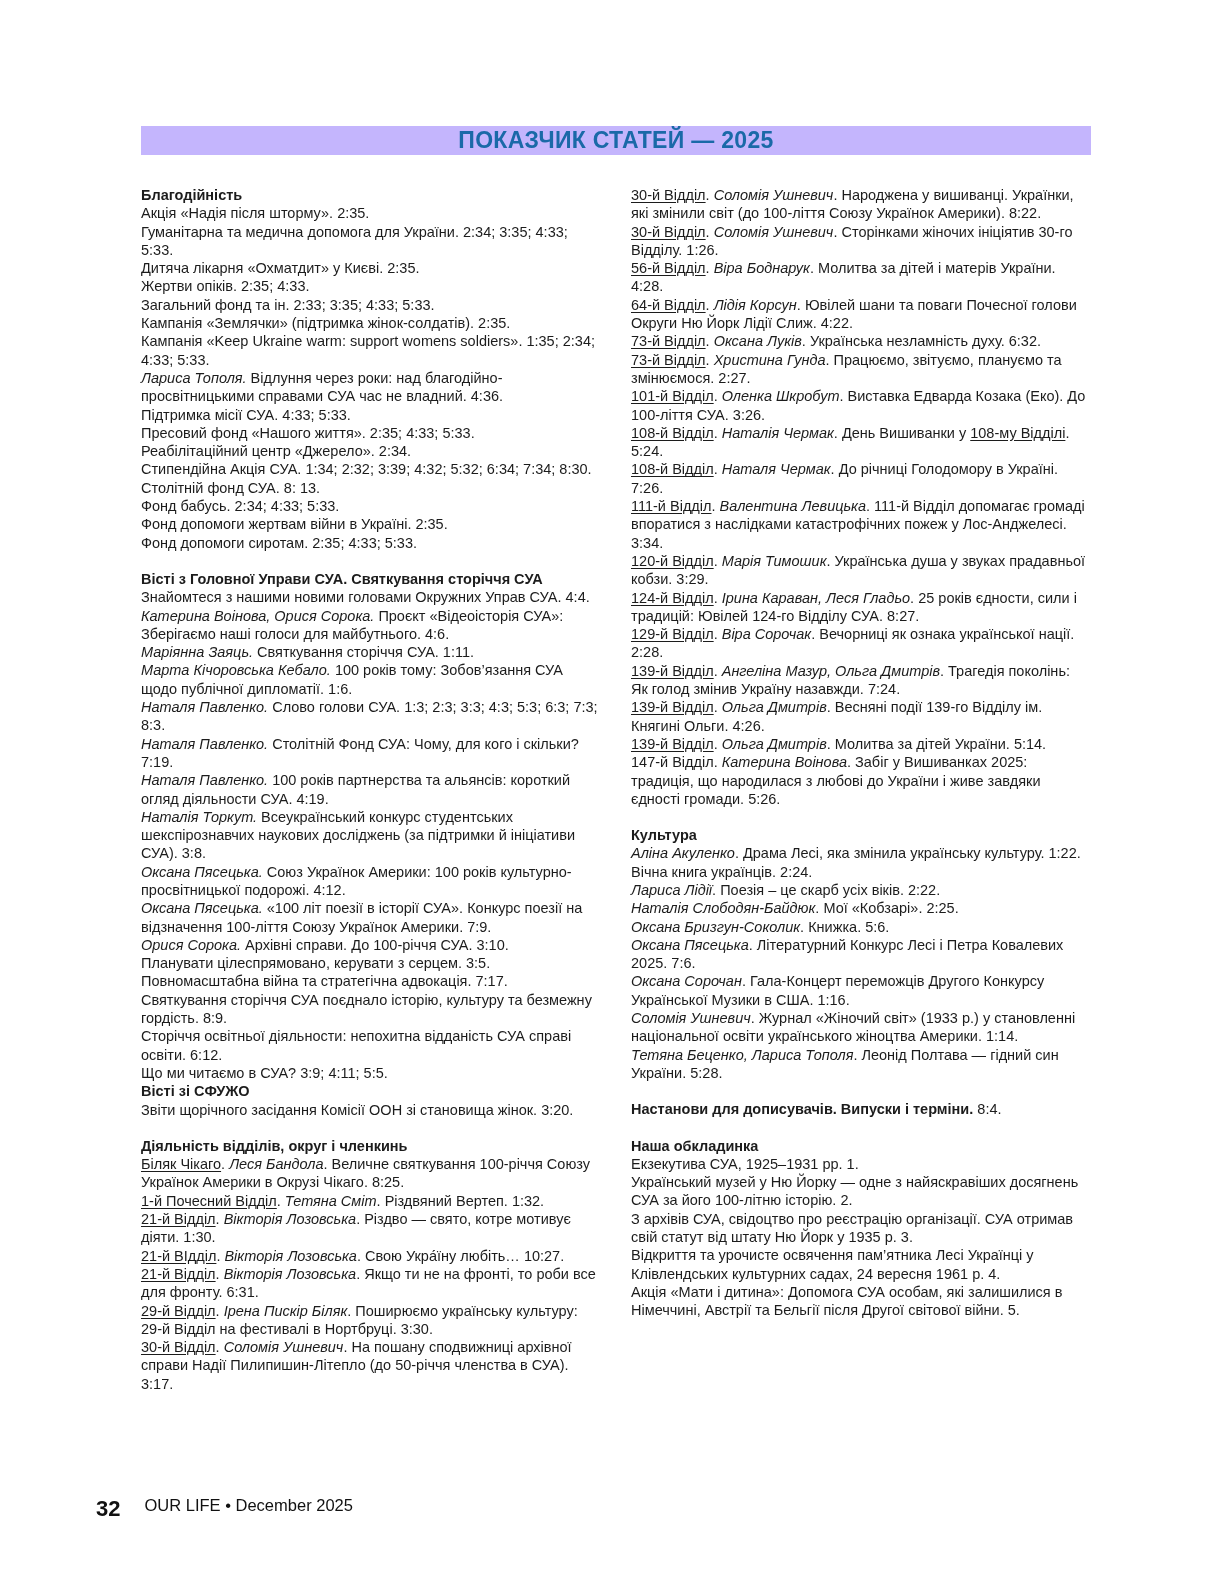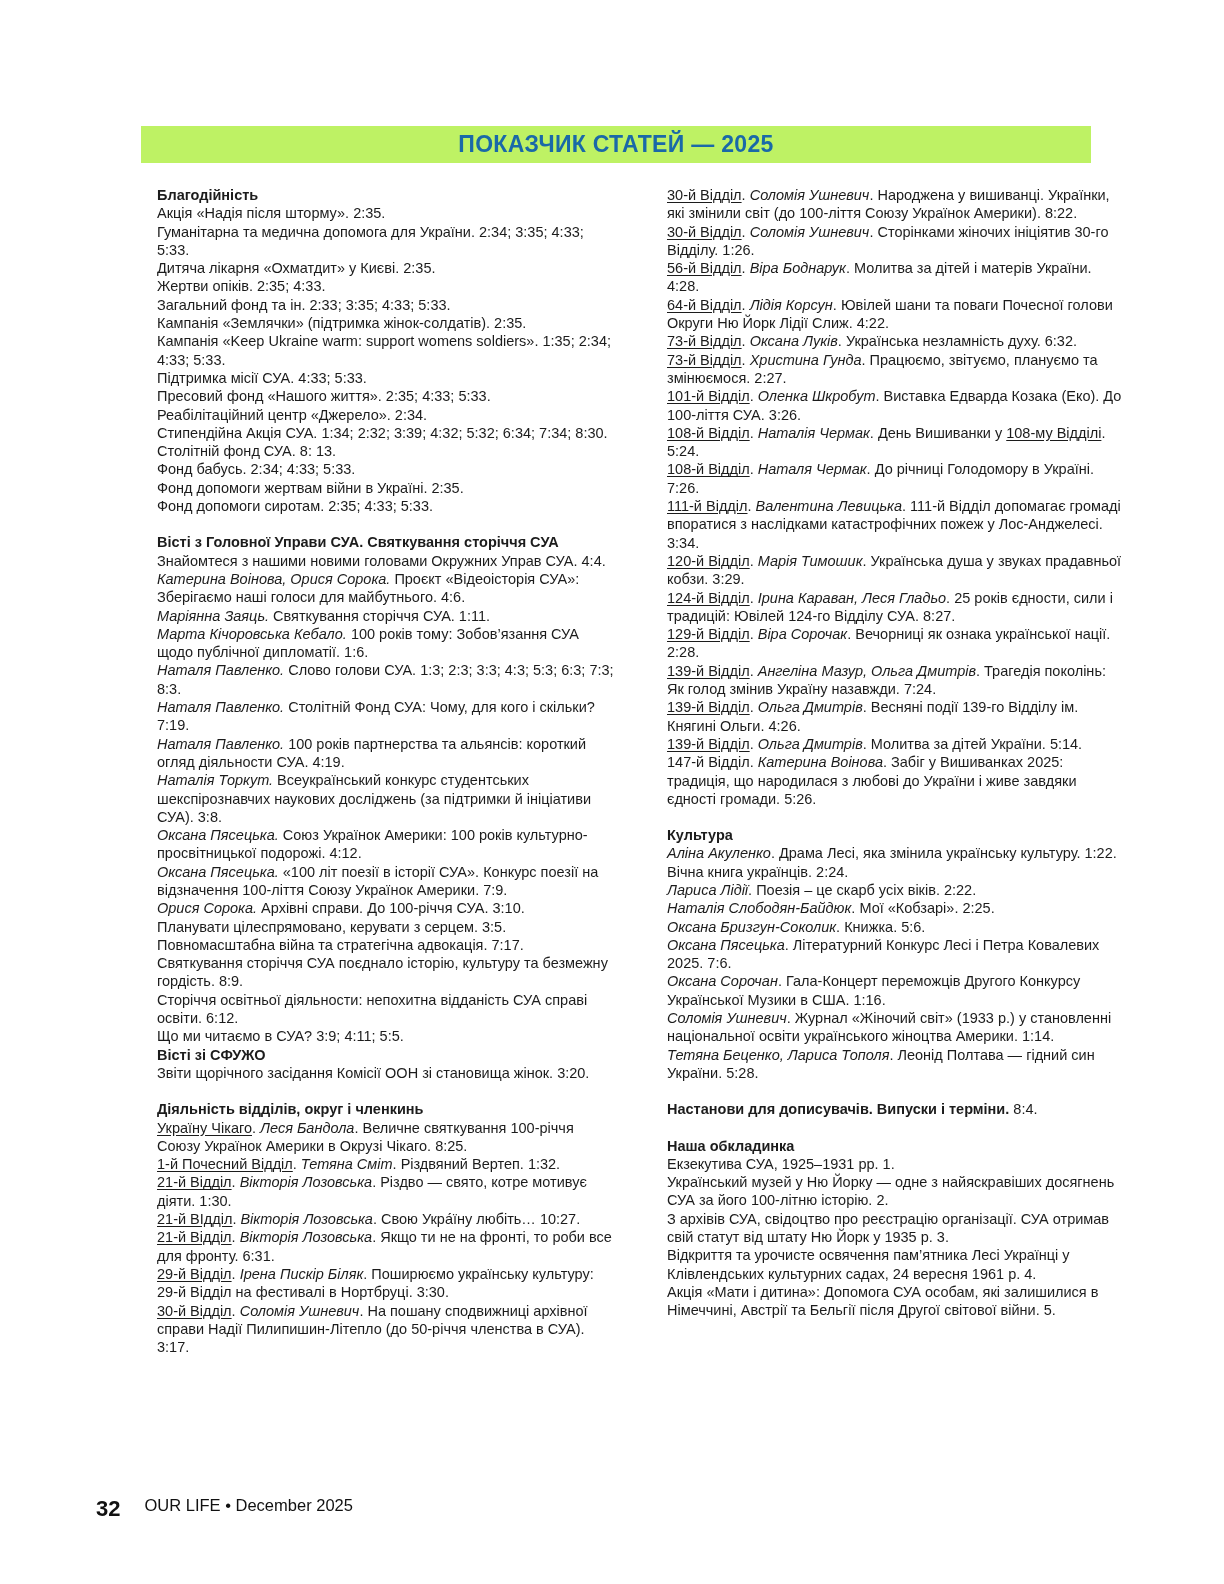--- a/index.html
+++ b/index.html
@@ -13,40 +13,40 @@
     position: relative;
     font-family: "Liberation Sans", sans-serif;
     color: #1c1c1c;
     overflow: hidden;
   }
   .banner {
     position: absolute;
     left: 141px;
     top: 126px;
     width: 950px;
-    height: 37px;
-    background: #bef264;
+    height: 29px;
+    background: #c4b5fd;
     display: flex;
     align-items: center;
     justify-content: center;
   }
   .banner h1 {
     margin: 0;
     font-size: 23px;
     font-weight: bold;
     color: #1a69a8;
     letter-spacing: 0.3px;
   }
   .columns {
     position: absolute;
-    left: 157px;
+    left: 141px;
     top: 186px;
     width: 952px;
     display: flex;
-    gap: 52px;
+    gap: 32px;
   }
   .col {
     width: 458px;
     flex: 0 0 458px;
   }
   .section.gap { margin-top: 18px; }
   .col p {
     margin: 0;
     font-size: 14.5px;
     line-height: 18.3px;
@@ -86,20 +86,21 @@
     <div class="col">
         <div class="section">
           <p class="heading">Благодійність</p>
           <p class="entry"><span class="seg-n">Акція «Надія після шторму». 2:35.</span></p>
           <p class="entry"><span class="seg-n">Гуманітарна та медична допомога для України. 2:34; 3:35; 4:33; 5:33.</span></p>
           <p class="entry"><span class="seg-n">Дитяча лікарня «Охматдит» у Києві. 2:35.</span></p>
           <p class="entry"><span class="seg-n">Жертви опіків. 2:35; 4:33.</span></p>
           <p class="entry"><span class="seg-n">Загальний фонд та ін. 2:33; 3:35; 4:33; 5:33.</span></p>
           <p class="entry"><span class="seg-n">Кампанія «Землячки» (підтримка жінок-солдатів). 2:35.</span></p>
           <p class="entry"><span class="seg-n">Кампанія «Keep Ukraine warm: support womens soldiers». 1:35; 2:34; 4:33; 5:33.</span></p>
+          <p class="entry"><span class="seg-i">Лариса Тополя.</span><span class="seg-n"> Відлуння через роки: над благодійно-просвітницькими справами СУА час не владний. 4:36.</span></p>
           <p class="entry"><span class="seg-n">Підтримка місії СУА. 4:33; 5:33.</span></p>
           <p class="entry"><span class="seg-n">Пресовий фонд «Нашого життя». 2:35; 4:33; 5:33.</span></p>
           <p class="entry"><span class="seg-n">Реабілітаційний центр «Джерело». 2:34.</span></p>
           <p class="entry"><span class="seg-n">Стипендійна Акція СУА. 1:34; 2:32; 3:39; 4:32; 5:32; 6:34; 7:34; 8:30.</span></p>
           <p class="entry"><span class="seg-n">Столітній фонд СУА. 8: 13.</span></p>
           <p class="entry"><span class="seg-n">Фонд бабусь. 2:34; 4:33; 5:33.</span></p>
           <p class="entry"><span class="seg-n">Фонд допомоги жертвам війни в Україні. 2:35.</span></p>
           <p class="entry"><span class="seg-n">Фонд допомоги сиротам. 2:35; 4:33; 5:33.</span></p>
         </div>
         <div class="section gap">
@@ -120,21 +121,21 @@
           <p class="entry"><span class="seg-n">Святкування сторіччя СУА поєднало історію, культуру та безмежну гордість. 8:9.</span></p>
           <p class="entry"><span class="seg-n">Сторіччя освітньої діяльности: непохитна відданість СУА справі освіти. 6:12.</span></p>
           <p class="entry"><span class="seg-n">Що ми читаємо в СУА? 3:9; 4:11; 5:5.</span></p>
         </div>
         <div class="section">
           <p class="heading">Вісті зі СФУЖО</p>
           <p class="entry"><span class="seg-n">Звіти щорічного засідання Комісії ООН зі становища жінок. 3:20.</span></p>
         </div>
         <div class="section gap">
           <p class="heading">Діяльність відділів, округ і членкинь</p>
-          <p class="entry"><span class="seg-u">Україну Чікаго</span><span class="seg-n">. </span><span class="seg-i">Леся Бандола</span><span class="seg-n">. Величне святкування 100-річчя Союзу Українок Америки в Окрузі Чікаго. 8:25.</span></p>
+          <p class="entry"><span class="seg-u">Біляк Чікаго</span><span class="seg-n">. </span><span class="seg-i">Леся Бандола</span><span class="seg-n">. Величне святкування 100-річчя Союзу Українок Америки в Окрузі Чікаго. 8:25.</span></p>
           <p class="entry"><span class="seg-u">1-й Почесний Відділ</span><span class="seg-n">. </span><span class="seg-i">Тетяна Сміт</span><span class="seg-n">. Різдвяний Вертеп. 1:32.</span></p>
           <p class="entry"><span class="seg-u">21-й Відділ</span><span class="seg-n">. </span><span class="seg-i">Вікторія Лозовська</span><span class="seg-n">. Різдво — свято, котре мотивує діяти. 1:30.</span></p>
           <p class="entry"><span class="seg-u">21-й ВІдділ</span><span class="seg-n">. </span><span class="seg-i">Вікторія Лозовська</span><span class="seg-n">. Свою Укра́їну любіть… 10:27.</span></p>
           <p class="entry"><span class="seg-u">21-й Відділ</span><span class="seg-n">. </span><span class="seg-i">Вікторія Лозовська</span><span class="seg-n">. Якщо ти не на фронті, то роби все для фронту. 6:31.</span></p>
           <p class="entry"><span class="seg-u">29-й Відділ</span><span class="seg-n">. </span><span class="seg-i">Ірена Пискір Біляк</span><span class="seg-n">. Поширюємо українську культуру: 29-й Відділ на фестивалі в Нортбруці. 3:30.</span></p>
           <p class="entry"><span class="seg-u">30-й Відділ</span><span class="seg-n">. </span><span class="seg-i">Соломія Ушневич</span><span class="seg-n">. На пошану сподвижниці архівної справи Надії Пилипишин-Літепло (до 50-річчя членства в СУА). 3:17.</span></p>
         </div>
       </div>
     <div class="col">
         <div class="section">

